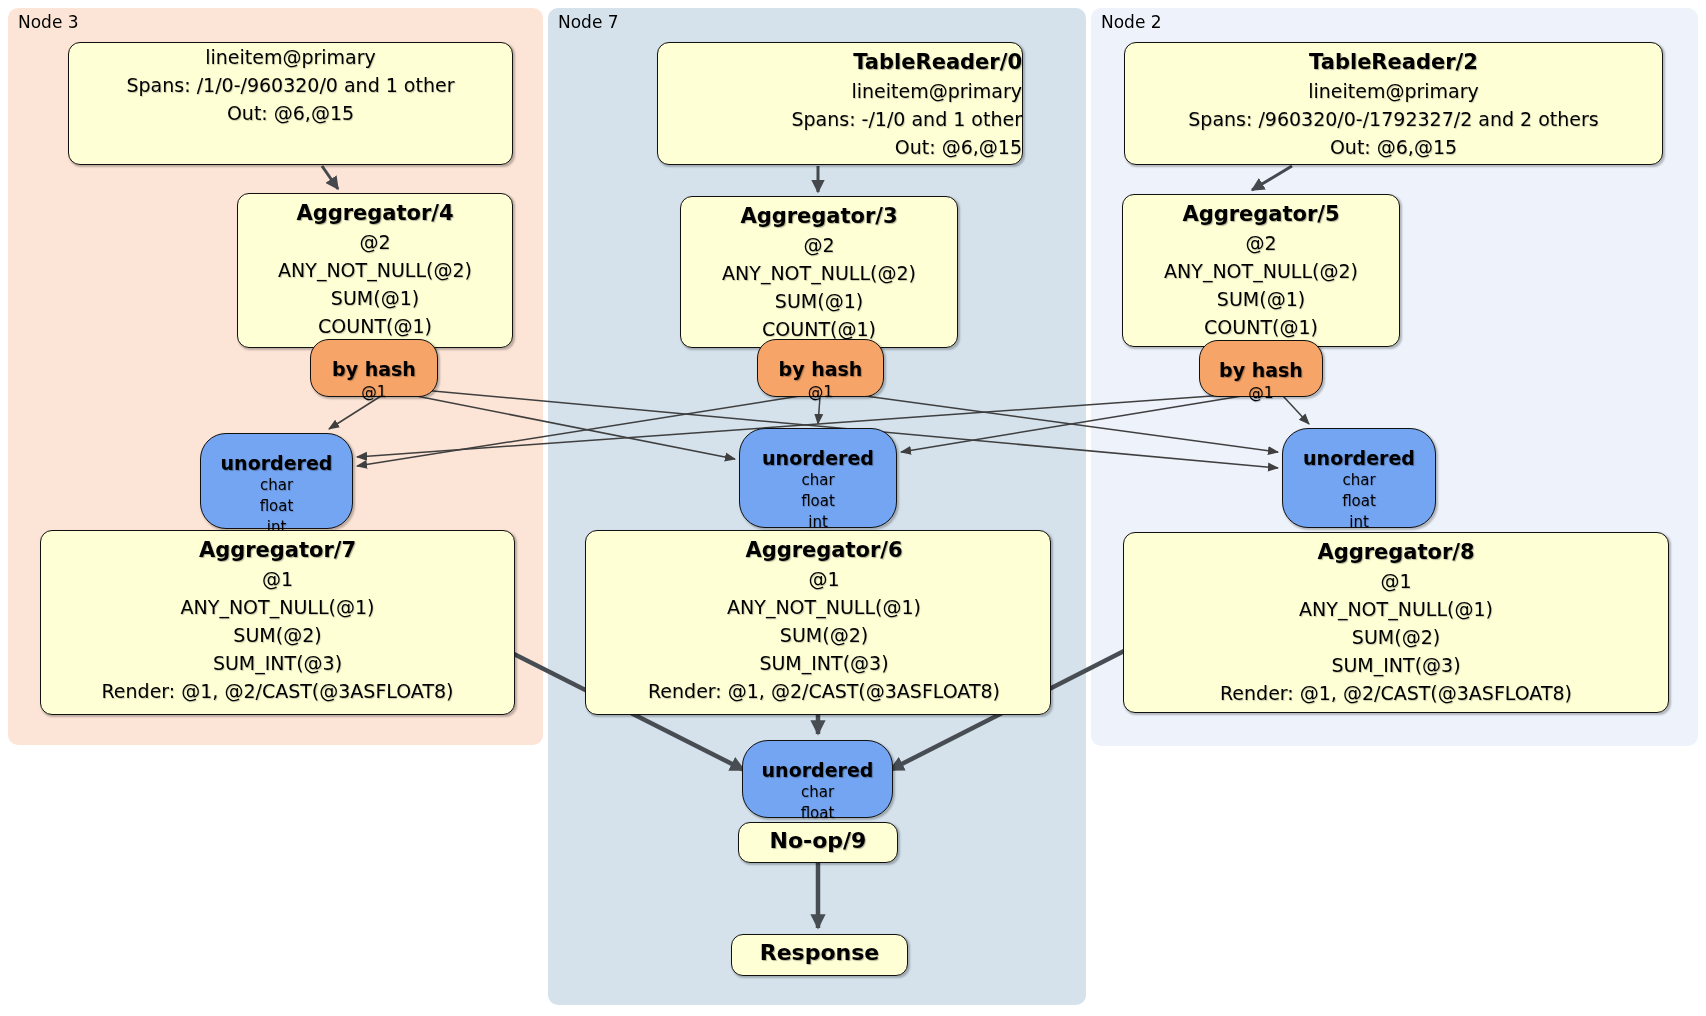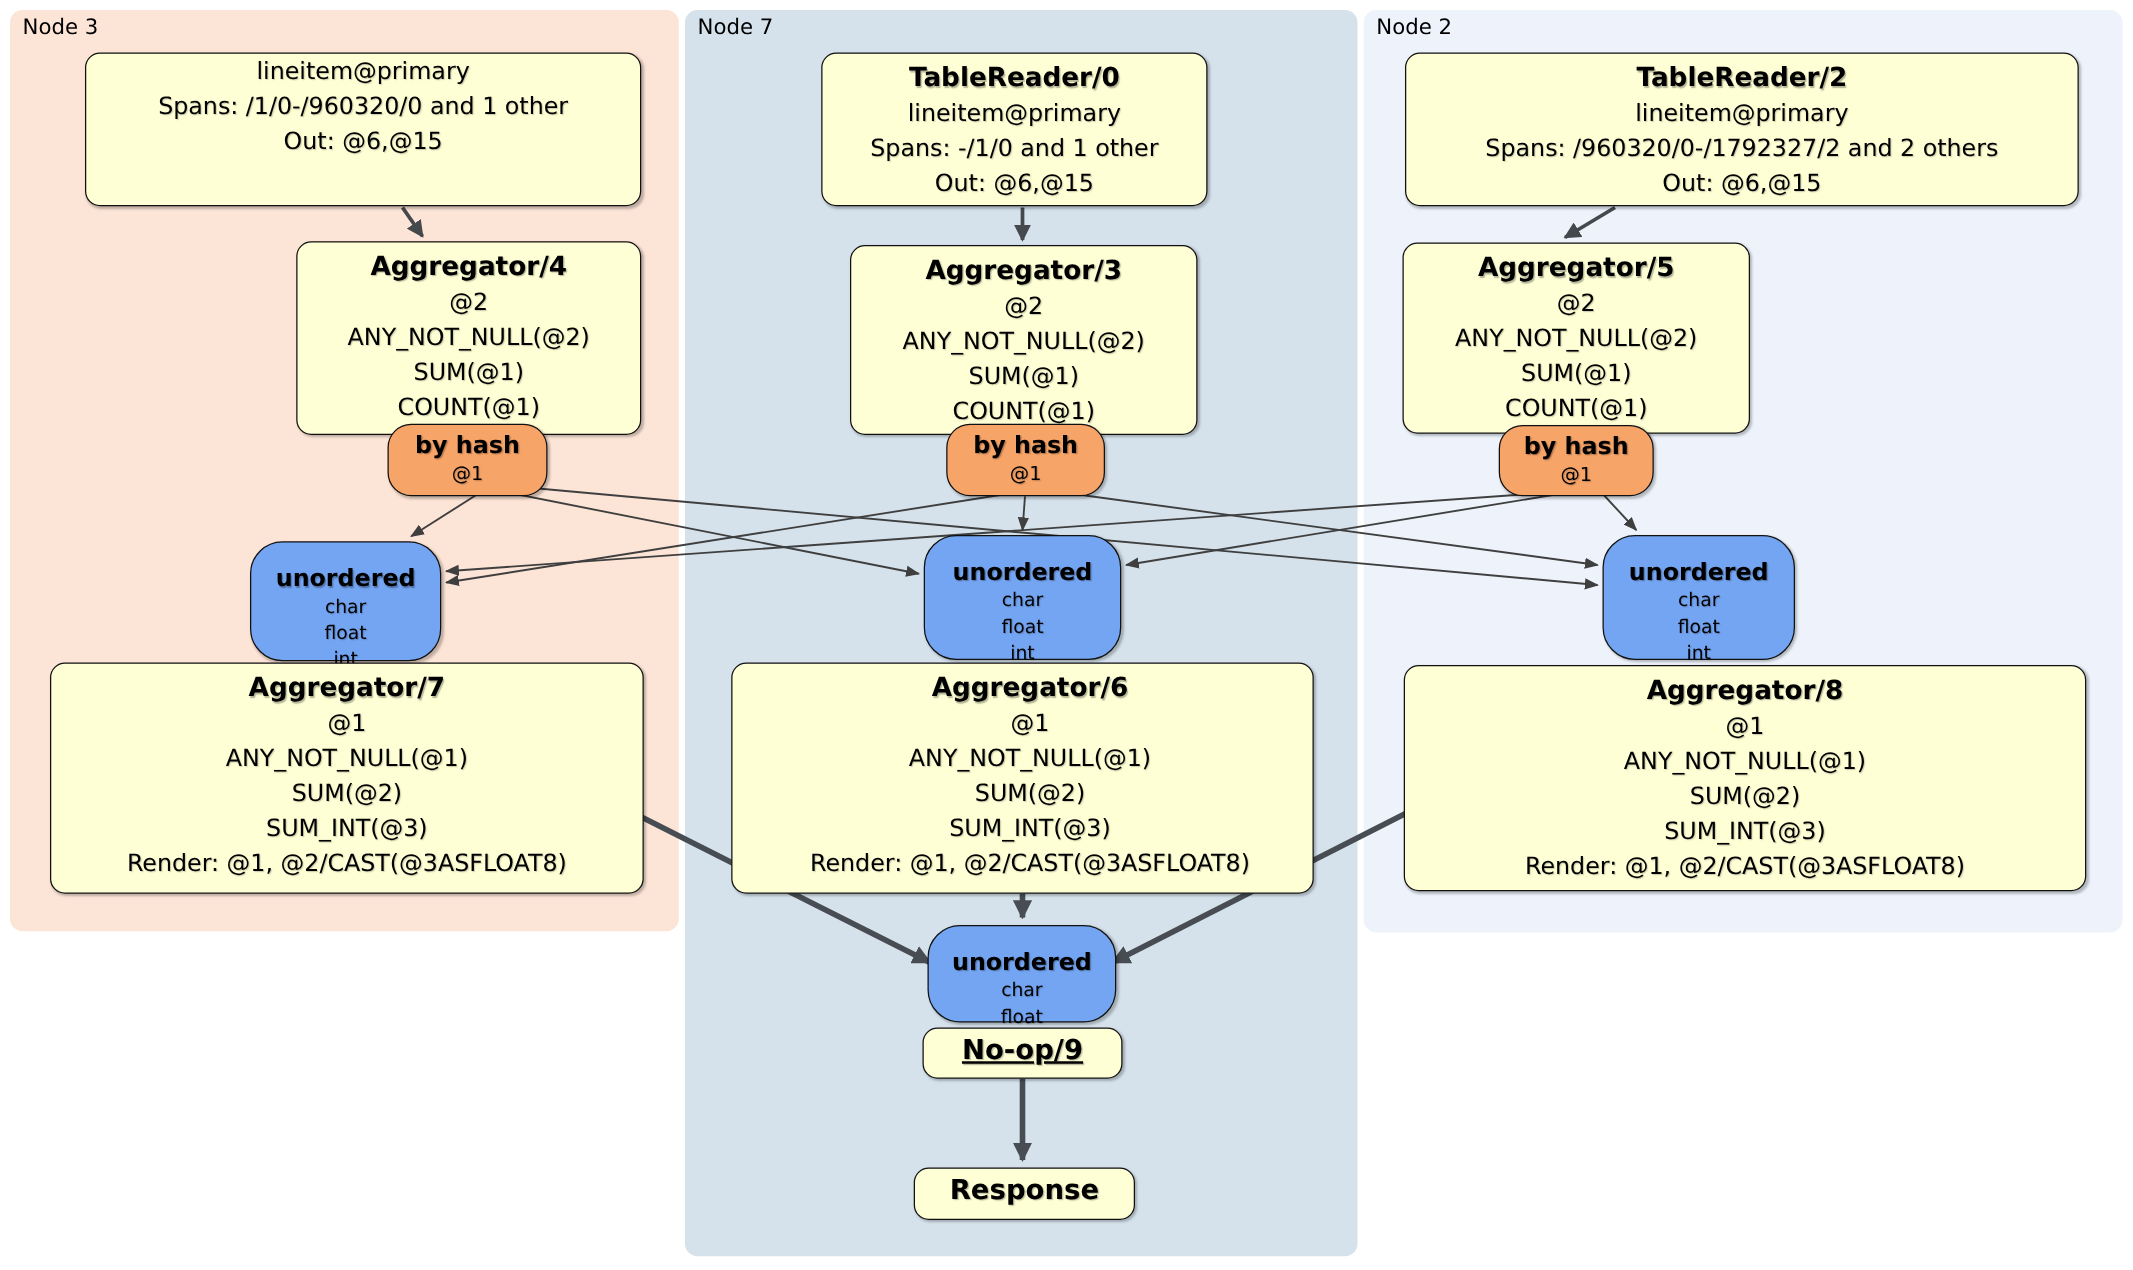--- a/index.html
+++ b/index.html
@@ -19,21 +19,21 @@
     border:1.6px solid #111; border-radius:12px;
     text-align:center; background:#ffffd6;
     box-shadow:1.5px 1.5px 2px rgba(0,0,0,0.25);
   }
   .box .title { font-weight:bold; font-size:21px; line-height:29px; padding-top:5px;
                 text-shadow:1px 1px 1px rgba(0,0,0,0.30); }
   .box .line  { font-size:19px; line-height:28px; text-shadow:0.8px 0.8px 1px rgba(0,0,0,0.22); white-space:nowrap; }
   .router {
     background:#f6a468; border-radius:19px; z-index:4;
   }
-  .router .title { font-size:19px; line-height:25px; padding-top:4px; }
+  .router .title { font-size:19px; line-height:25px; padding-top:17px; }
   .router .line  { font-size:15.5px; line-height:20px; }
   .sync {
     background:#74a5f2; border-radius:26px;
   }
   .sync .title { font-size:19px; line-height:23px; padding-top:18px; }
   .sync .line  { font-size:15px; line-height:21px; }
   .terminal .title { font-size:22px; line-height:30px; padding-top:3px; }
   .edge-thin  { stroke:#3f3f3f; stroke-width:1.5; fill:none; }
   .edge-mid   { stroke:#45494d; stroke-width:3;   fill:none; }
   .edge-thick { stroke:#474d52; stroke-width:4.5; fill:none; }
@@ -119,21 +119,21 @@
     <div class="title">Aggregator/7</div>
     <div>
         <div class="line">@1</div>
         <div class="line">ANY_NOT_NULL(@1)</div>
         <div class="line">SUM(@2)</div>
         <div class="line">SUM_INT(@3)</div>
         <div class="line">Render: @1, @2/CAST(@3ASFLOAT8)</div>
       </div>
   </div>
 
-  <div class="box" style="left:657px; top:42px; width:309px; height:123px;">
+  <div class="box" style="left:657px; top:42px; width:366px; height:123px;text-align:right;">
     <div class="title">TableReader/0</div>
     <div>
         <div class="line">lineitem@primary</div>
         <div class="line">Spans: -/1/0 and 1 other</div>
         <div class="line">Out: @6,@15</div>
       </div>
   </div>
   <div class="box" style="left:680px; top:196px; width:278px; height:152px;">
     <div class="title">Aggregator/3</div>
     <div>
@@ -210,20 +210,20 @@
       </div>
   </div>
 
   <div class="box sync" style="left:742px; top:740px; width:151px; height:78px;">
     <div class="title">unordered</div>
     <div>
         <div class="line">char</div>
         <div class="line">float</div>
       </div>
   </div>
-  <div class="box terminal" style="left:738px; top:822px; width:160px; height:41px;text-decoration:underline;">
+  <div class="box terminal" style="left:738px; top:822px; width:160px; height:41px;">
     <div class="title">No-op/9</div>
   </div>
   <div class="box terminal" style="left:731px; top:934px; width:177px; height:42px;">
     <div class="title">Response</div>
   </div>
 
 </div>
 
 </body></html>

